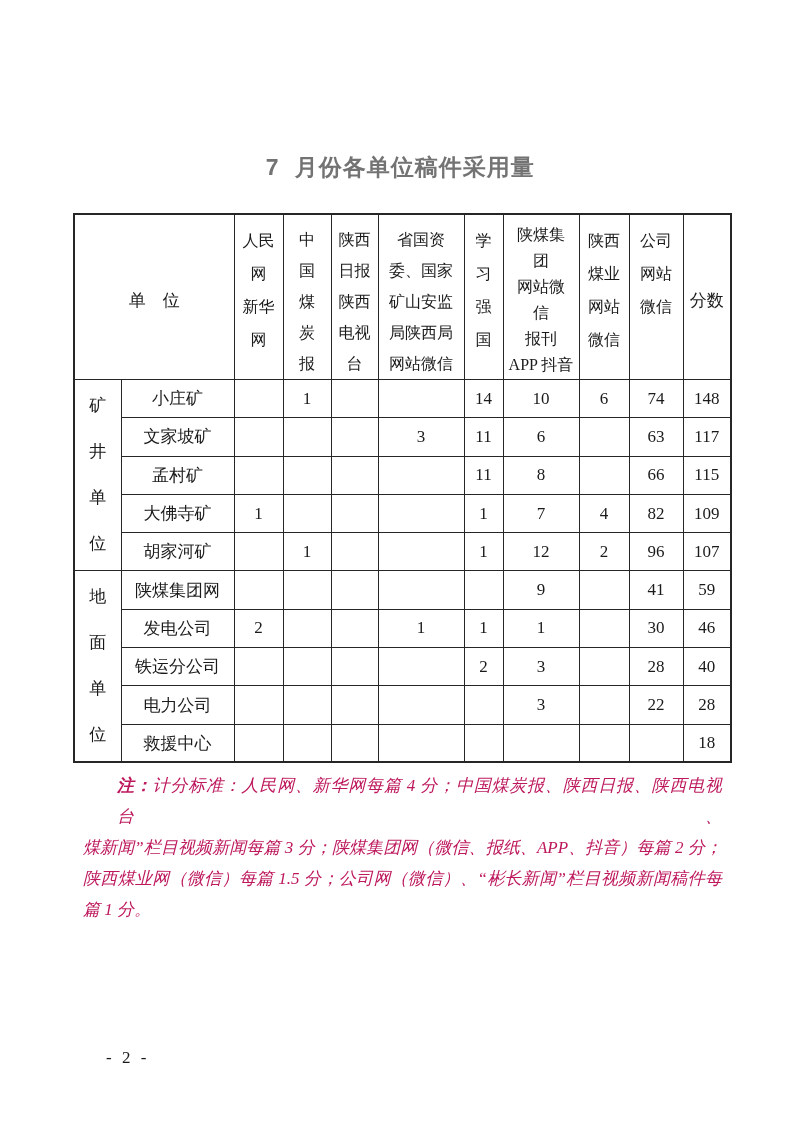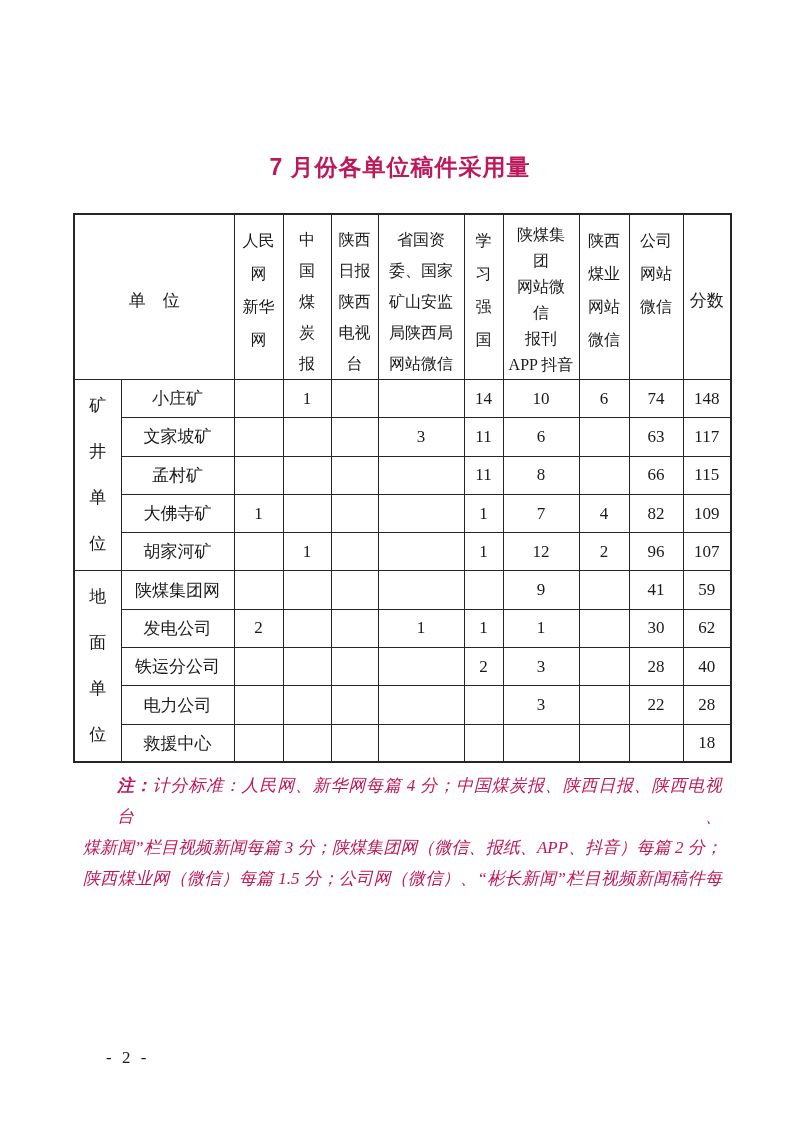--- a/index.html
+++ b/index.html
@@ -11,25 +11,25 @@
     font-family: "Liberation Serif", "DejaVu Serif", serif;
     color: #1a1a1a;
     overflow: hidden;
   }
   .doc-title {
     position: absolute;
     top: 152px;
     left: 0;
     width: 100%;
     text-align: center;
-    font-family: Liberation Sans, sans-serif;
+    font-family: Liberation Mono, monospace;
     font-weight: 700;
     font-size: 23px;
     letter-spacing: 1px;
-    color: #be185d;
+    color: #737373;
   }
   table.doc-table {
     position: absolute;
     left: 73px;
     top: 213px;
     width: 657px;
     border-collapse: collapse;
     table-layout: fixed;
     border: 2px solid #262626;
   }
@@ -235,21 +235,21 @@
         <tr class="data-row">
           <td class="unit-cell">发电公司</td>
           <td class="num-cell">2</td>
           <td class="num-cell"></td>
           <td class="num-cell"></td>
           <td class="num-cell">1</td>
           <td class="num-cell">1</td>
           <td class="num-cell">1</td>
           <td class="num-cell"></td>
           <td class="num-cell">30</td>
-          <td class="num-cell">62</td>
+          <td class="num-cell">46</td>
         </tr>
         <tr class="data-row">
           <td class="unit-cell">铁运分公司</td>
           <td class="num-cell"></td>
           <td class="num-cell"></td>
           <td class="num-cell"></td>
           <td class="num-cell"></td>
           <td class="num-cell">2</td>
           <td class="num-cell">3</td>
           <td class="num-cell"></td>
@@ -282,17 +282,18 @@
         </tr>
       </tbody>
   </table>
 
   <div class="note">
     <div class="note-line first">
       <span class="note-prefix">注：</span><span>计分标准：人民网、新华网每篇 4 分；中国煤炭报、陕西日报、陕西电视台、</span>
     </div>
     <div class="note-line">煤新闻”栏目视频新闻每篇 3 分；陕煤集团网（微信、报纸、APP、抖音）每篇 2 分；</div>
     <div class="note-line">陕西煤业网（微信）每篇 1.5 分；公司网（微信）、“彬长新闻”栏目视频新闻稿件每</div>
+    <div class="note-line last">篇 1 分。</div>
   </div>
 
   <div class="page-number">- 2 -</div>
 
 </div>
 
 </body></html>

